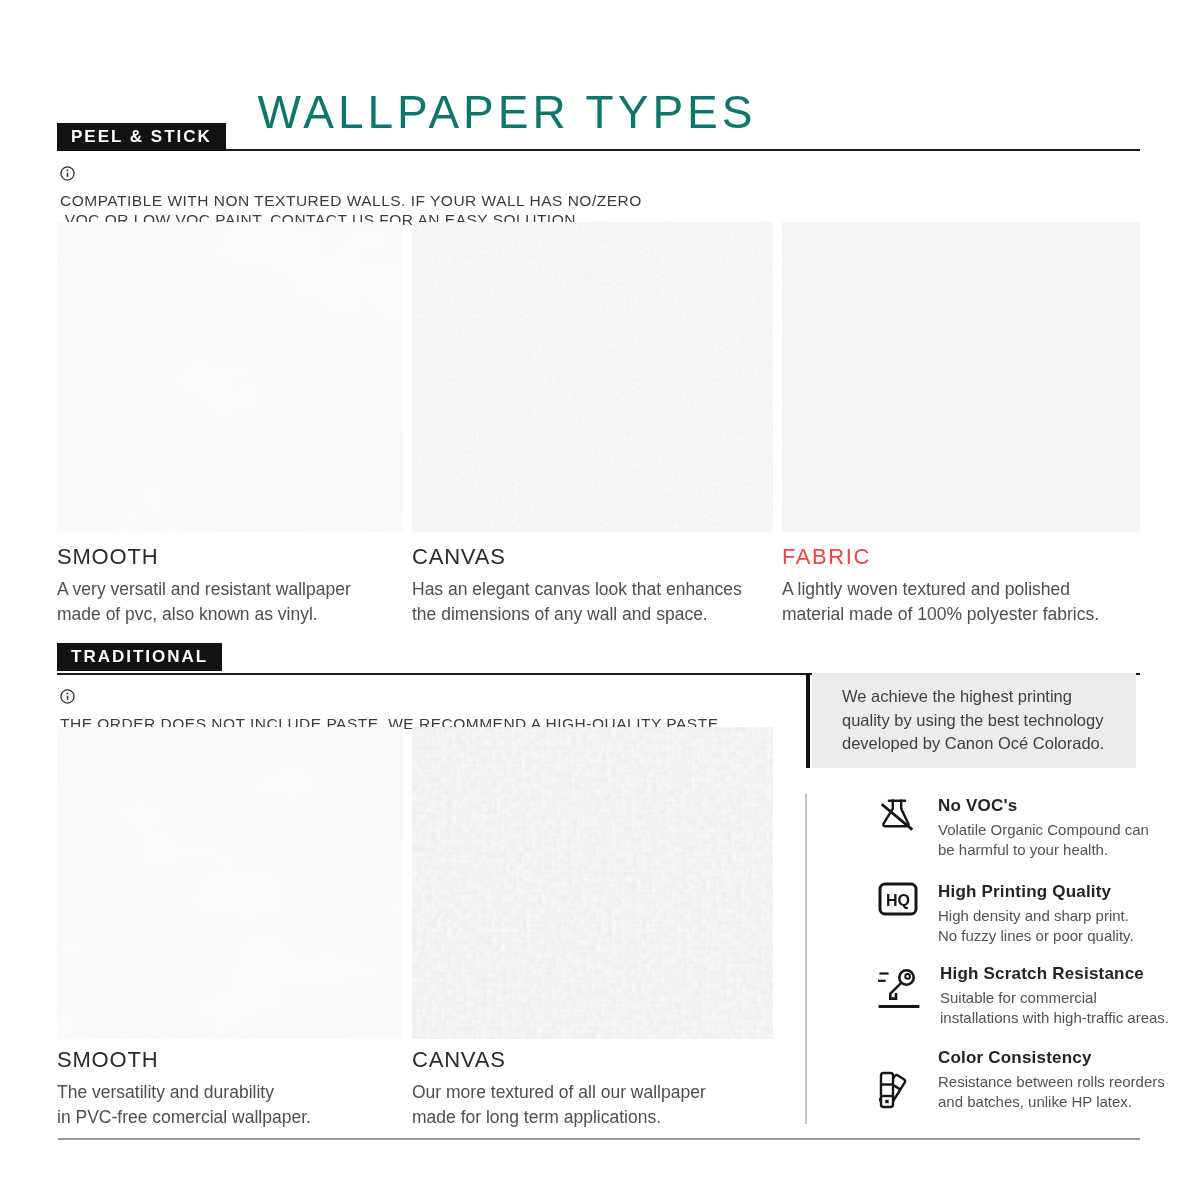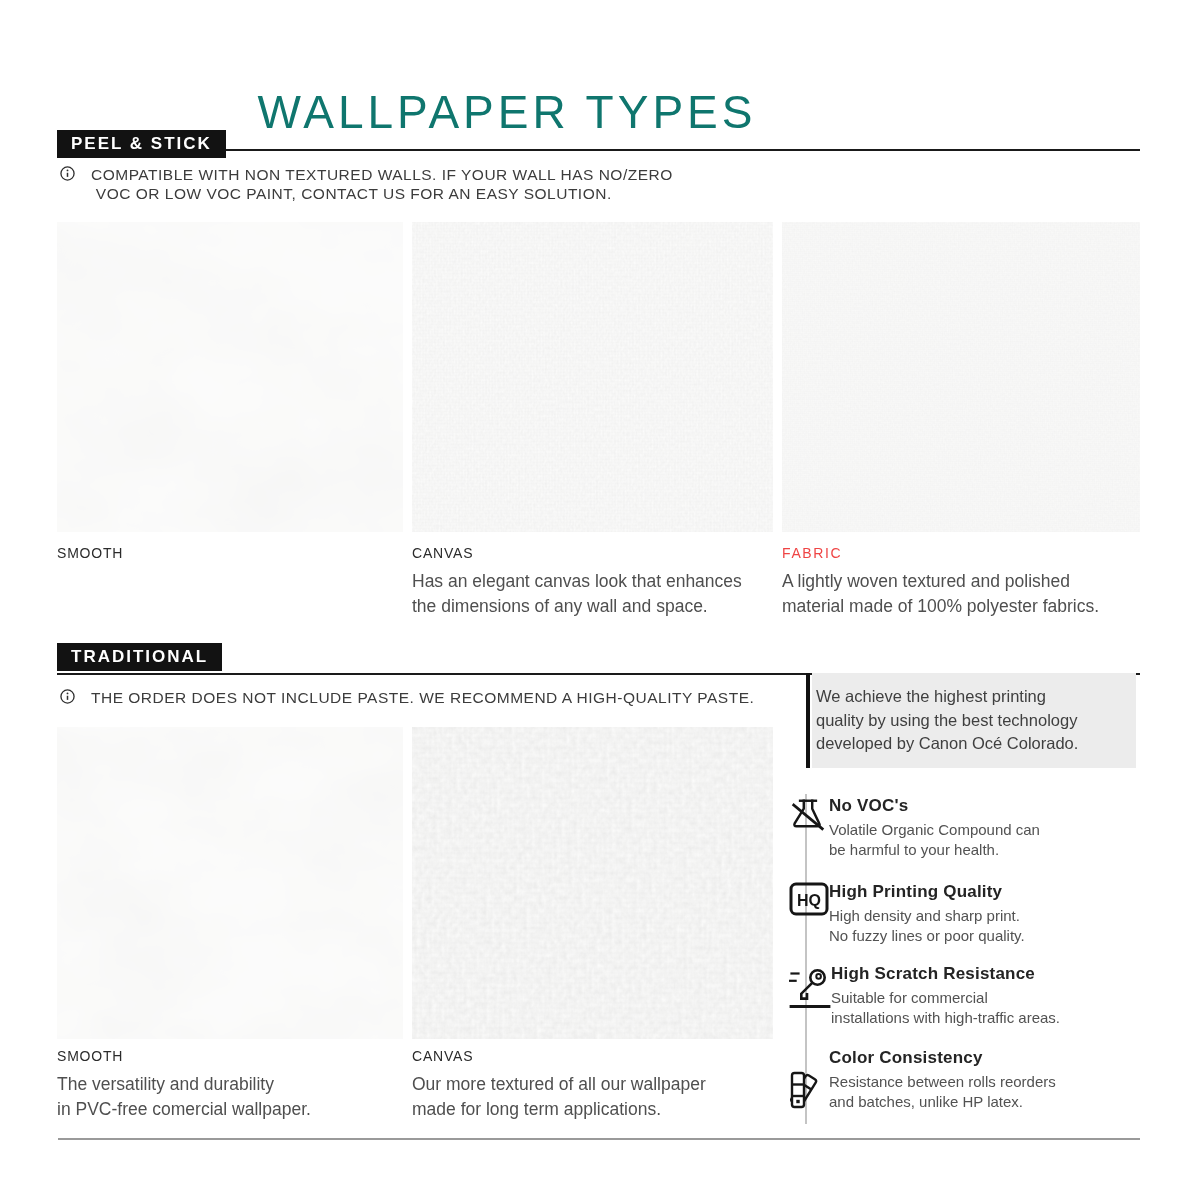--- a/index.html
+++ b/index.html
@@ -14,24 +14,24 @@
   }
   
   .sec-rule{position:absolute;left:57px;width:1083px;height:2px;background:#1a1a1a;}
   .rule-1{top:149px;}
   .rule-2{top:673px;}
   .sec-box{
     position:absolute;left:57px;height:28px;background:#121212;color:#ffffff;
     display:flex;align-items:center;padding:0 14px;font-size:17px;font-weight:700;
     letter-spacing:2px;white-space:nowrap;
   }
-  .box-1{top:130px;}
+  .box-1{top:123px;}
   .box-2{top:643px;}
   
-  .note{position:absolute;left:60px;display:flex;gap:16px;align-items:flex-start;}
+  .note{position:absolute;left:60px;display:flex;gap:6px;align-items:flex-start;flex-direction:column;}
   .note-1{top:165px;}
   .note-2{top:688px;}
   .note .txt{
     font-size:15.5px;line-height:19px;letter-spacing:.5px;color:#3c3c3c;
     white-space:pre-wrap;text-transform:uppercase;
   }
   .info-ic{flex:0 0 15px;margin-top:1px;}
   
   .row{position:absolute;left:57px;display:flex;gap:9px;}
   .row-1{top:222px;height:310px;}
@@ -56,37 +56,37 @@
     background:
       repeating-linear-gradient(0deg, rgba(0,0,0,0.05) 0 2px, rgba(255,255,255,0) 2px 5px),
       repeating-linear-gradient(90deg, rgba(255,255,255,0.6) 0 2px, rgba(255,255,255,0) 2px 5px),
       #efefee;
   }
   
   .caps{position:absolute;left:57px;display:flex;gap:9px;}
   .caps-1{top:546px;}
   .caps-2{top:1049px;}
   .cap h3{
-    margin:0;font-size:14px;font-weight:400;letter-spacing:.8px;color:#2b2b2b;line-height:1;
+    margin:0;font-size:22px;font-weight:400;letter-spacing:.8px;color:#2b2b2b;line-height:1;
   }
   .cap.fab h3{letter-spacing:1.6px;color:#ef4444;}
   .cap p{
     margin:9px 0 0;font-size:17.5px;line-height:1.42;color:#4f4f4f;white-space:pre-line;
   }
   
   .quote-bar{position:absolute;left:806px;top:673px;width:4px;height:95px;background:#111111;}
   .quote-box{
     position:absolute;left:812px;top:673px;width:324px;height:95px;background:#ececec;
     display:flex;align-items:center;
   }
   .quote-box .q{
-    padding-left:4px;font-size:16.5px;line-height:23.5px;color:#3f3f3f;white-space:pre-line;
+    padding-left:30px;font-size:16.5px;line-height:23.5px;color:#3f3f3f;white-space:pre-line;
   }
   .feat-line{position:absolute;left:805px;top:794px;width:2px;height:330px;background:#c4c4c4;}
-  .feature{position:absolute;left:789px;width:307px;display:flex;gap:0;}
+  .feature{position:absolute;left:878px;width:307px;display:flex;gap:20px;}
   .f-1{top:796px;} .f-2{top:882px;} .f-3{top:964px;} .f-4{top:1048px;align-items:flex-end;}
   .f-icon{flex:0 0 40px;}
   .f-icon svg{display:block;}
   .f-text h4{margin:0 0 4px;font-size:17px;font-weight:700;color:#242424;letter-spacing:.2px;line-height:1.15;}
   .f-text p{margin:0;font-size:15px;line-height:1.35;color:#525252;white-space:pre-line;}
   
   .bottom-rule{position:absolute;left:58px;top:1138px;width:1082px;height:2px;background:#9a9a9a;}
 </style>
 </head>
 <body>
@@ -161,20 +161,22 @@
             </filter>
           </defs>
           <rect width="100%" height="100%" filter="url(#tfb1)"></rect>
         </svg>
     </div>
   </div>
 
   <div class="caps caps-1">
     <div class="cap w1">
       <h3>SMOOTH</h3>
+      <p>A very versatil and resistant wallpaper
+made of pvc, also known as vinyl.</p>
     </div>
     <div class="cap w2">
       <h3>CANVAS</h3>
       <p>Has an elegant canvas look that enhances
 the dimensions of any wall and space.</p>
     </div>
     <div class="cap w3 fab">
       <h3>FABRIC</h3>
       <p>A lightly woven textured and polished
 material made of 100% polyester fabrics.</p>

